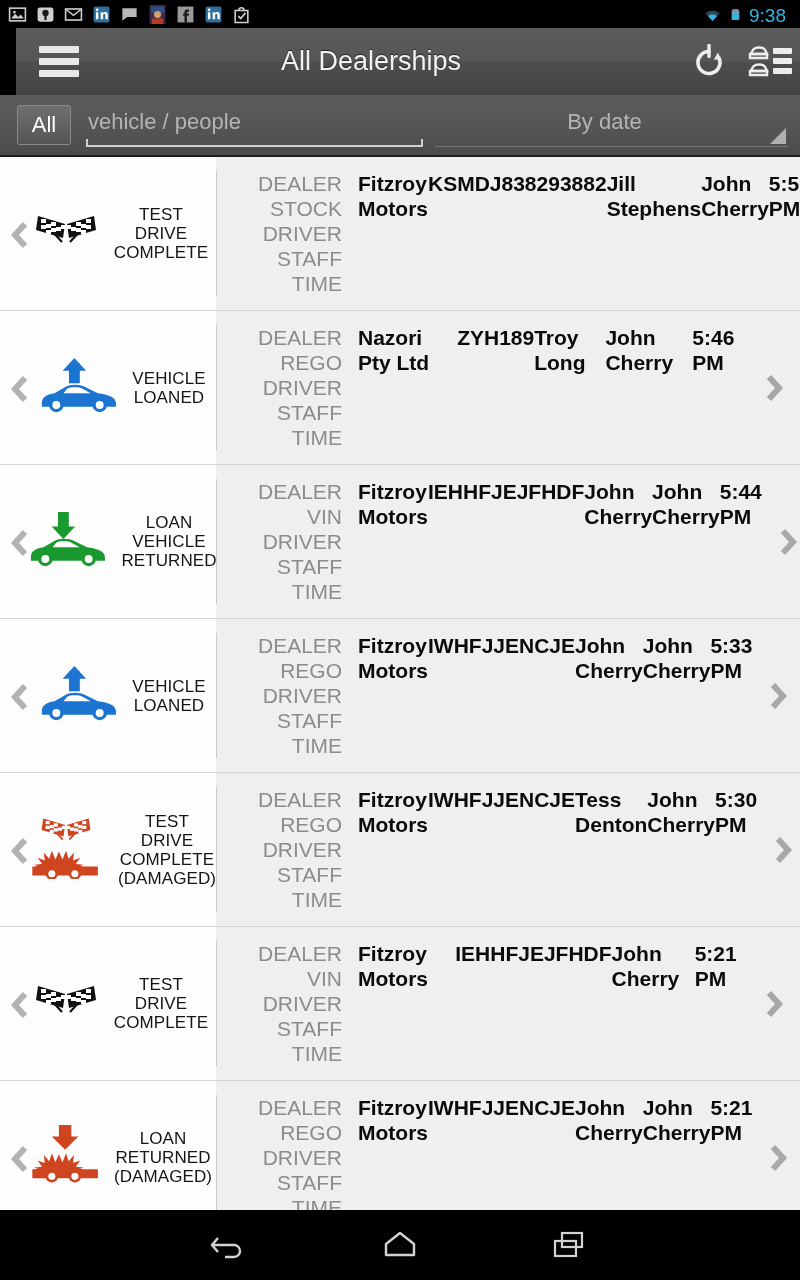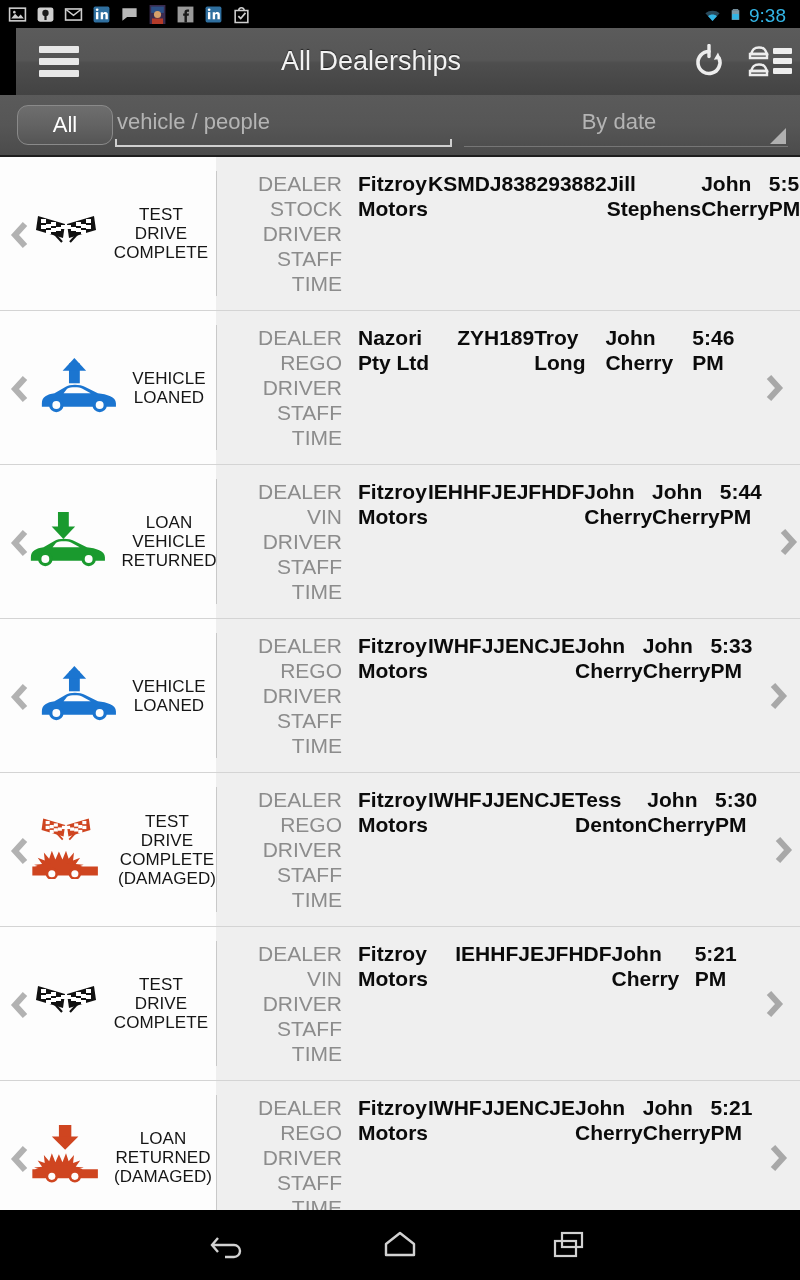--- a/index.html
+++ b/index.html
@@ -89,33 +89,33 @@
     position: absolute;
     top: 95px; left: 0;
     width: 800px; height: 62px;
     background: linear-gradient(to bottom, #5a5a5a 0%, #565656 50%, #4b4b4b 100%);
     display: flex;
     align-items: center;
     border-bottom: 2px solid #1e1e1e;
   }
   .all-btn {
     margin-left: 17px;
-    width: 96px; height: 40px;
+    width: 54px; height: 40px;
     border: 1px solid #8a8a8a;
-    border-radius: 11px;
+    border-radius: 2px;
     background: linear-gradient(to bottom, #6e6e6e 0%, #636363 50%, #555 100%);
     color: #fff;
     font-size: 22px;
     display: flex;
     align-items: center;
     justify-content: center;
     cursor: pointer;
   }
   .search-wrap {
-    margin-left: 2px;
+    margin-left: 15px;
     width: 337px;
     height: 44px;
     position: relative;
     display: flex;
     align-items: flex-start;
     padding-top: 6px;
   }
   .search-input {
     background: transparent;
     border: none;

